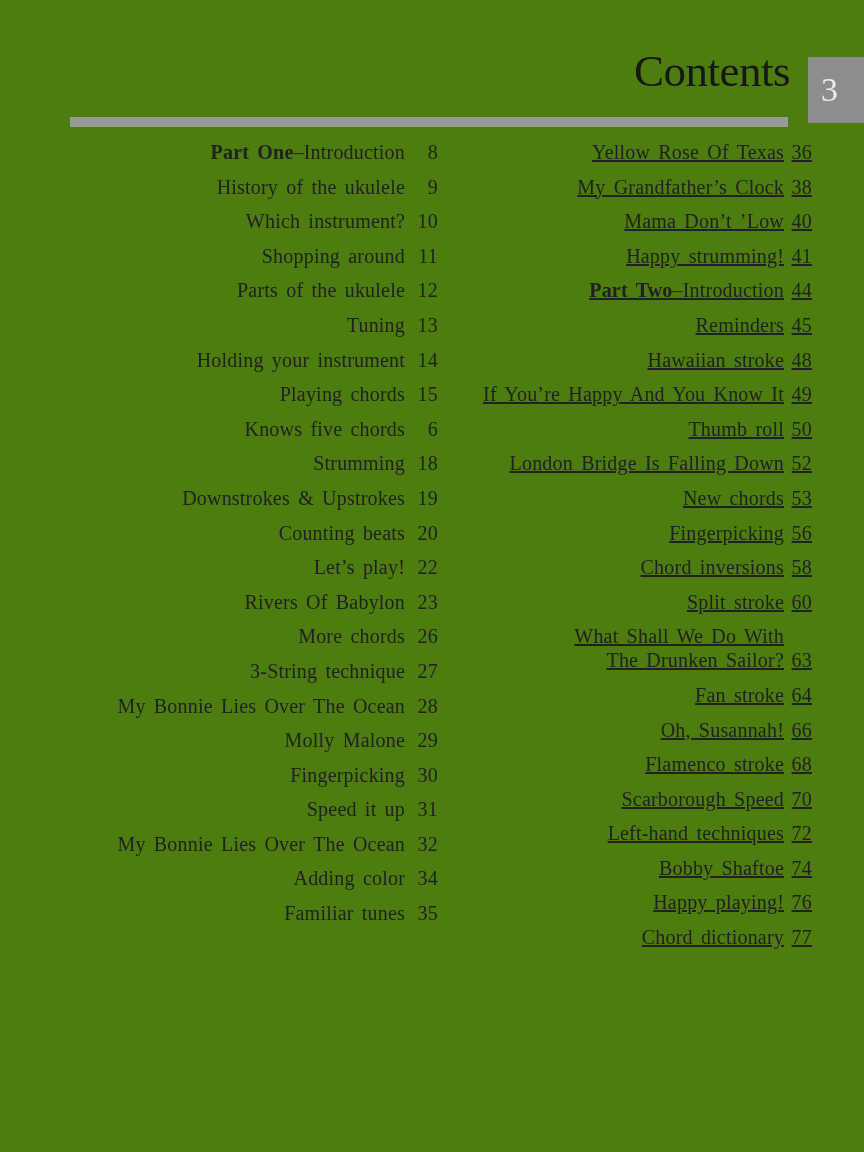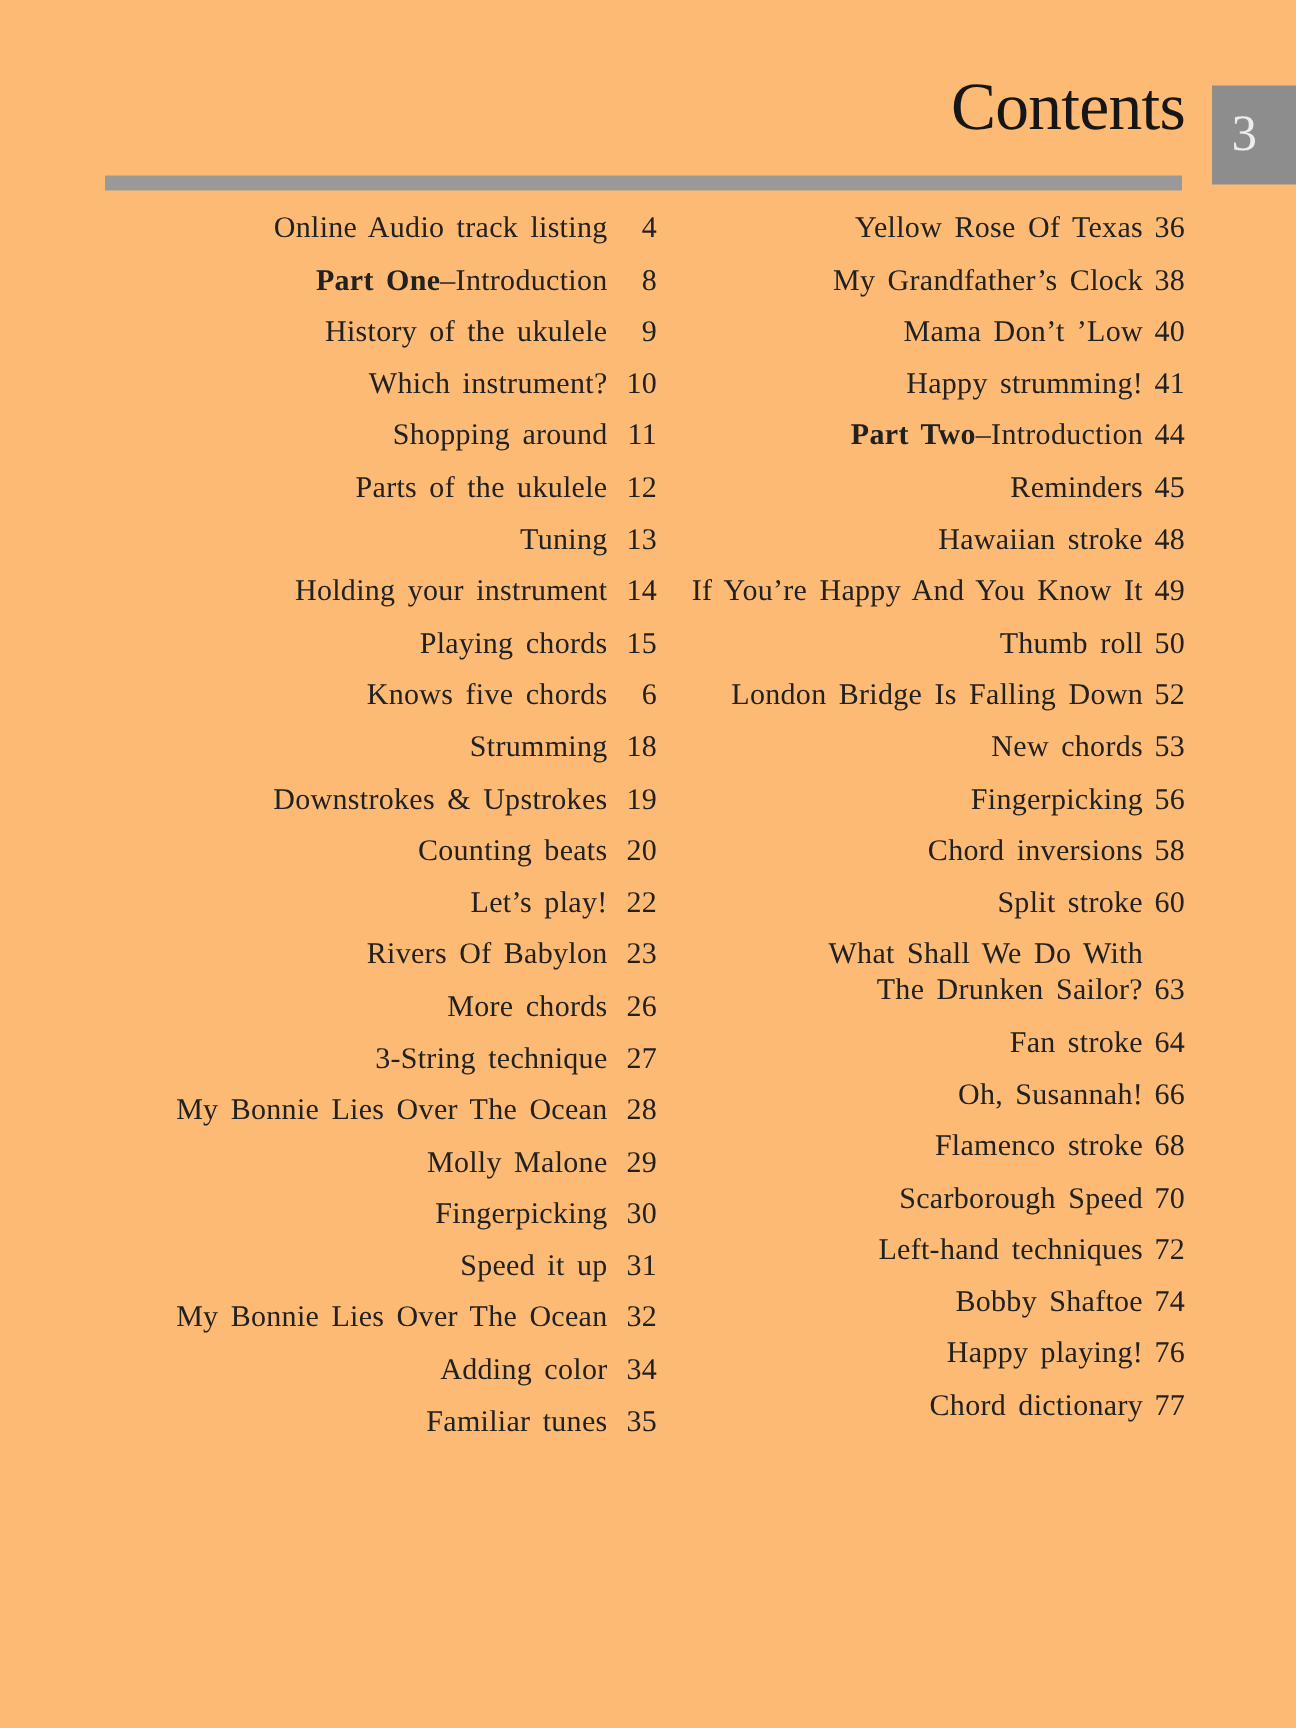--- a/index.html
+++ b/index.html
@@ -1,20 +1,20 @@
 <!DOCTYPE html>
 <html><head>
 <meta charset="utf-8">
 <style>
   html, body { margin: 0; padding: 0; background: #ffffff; }
   .page {
     position: relative;
     width: 864px;
     height: 1152px;
-    background: #fdba74;
+    background: #4d7c0f;
     font-family: "Liberation Serif", serif;
     overflow: hidden;
   }
   .header-title {
     position: absolute;
     top: 47px;
     right: 74px;
     font-size: 45px;
     letter-spacing: -0.5px;
     color: #161616;
@@ -45,21 +45,21 @@
   }
   .toc-col {
     position: absolute;
     top: 140px;
     font-size: 20px;
     color: #212121;
     word-spacing: 3px;
     letter-spacing: 0.2px;
   }
   .toc-col-left  { left: 70px;  width: 368px; }
-  .toc-col-right { left: 452px; width: 338px; }
+  .toc-col-right { left: 474px; width: 338px; text-decoration: underline; }
   .toc-row {
     display: flex;
     justify-content: flex-end;
     align-items: flex-end;
     line-height: 24px;
     margin-bottom: 10.6px;
   }
   .toc-title {
     flex: 1 1 auto;
     text-align: right;
@@ -77,24 +77,20 @@
 <body>
 
 <div class="page">
   <div class="header-title">Contents</div>
   <div class="page-box" style="background: rgb(141, 141, 141);">
     <span class="num" style="color: rgb(236, 236, 234);">3</span>
   </div>
   <div class="accent-bar" style="background: rgb(153, 153, 153);"></div>
   <div class="toc-col toc-col-left">
       <div class="toc-row">
-        <span class="toc-title">Online Audio track listing</span>
-        <span class="toc-page">4</span>
-      </div>
-      <div class="toc-row">
         <span class="toc-title"><span class="bold">Part One</span>–Introduction</span>
         <span class="toc-page">8</span>
       </div>
       <div class="toc-row">
         <span class="toc-title">History of the ukulele</span>
         <span class="toc-page">9</span>
       </div>
       <div class="toc-row">
         <span class="toc-title">Which instrument?</span>
         <span class="toc-page">10</span>

